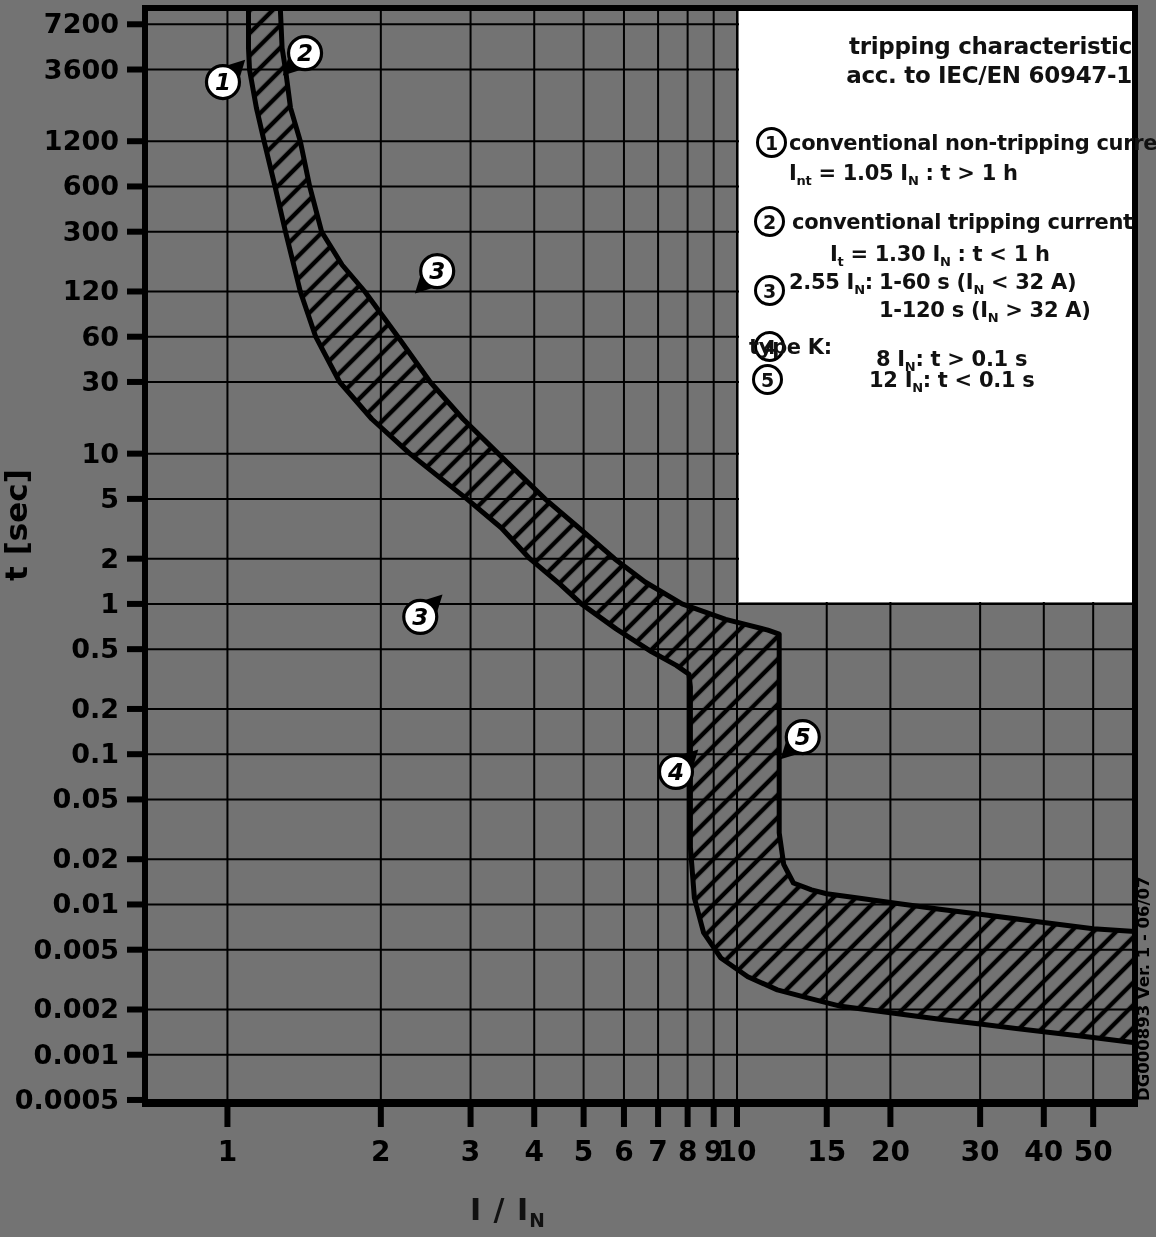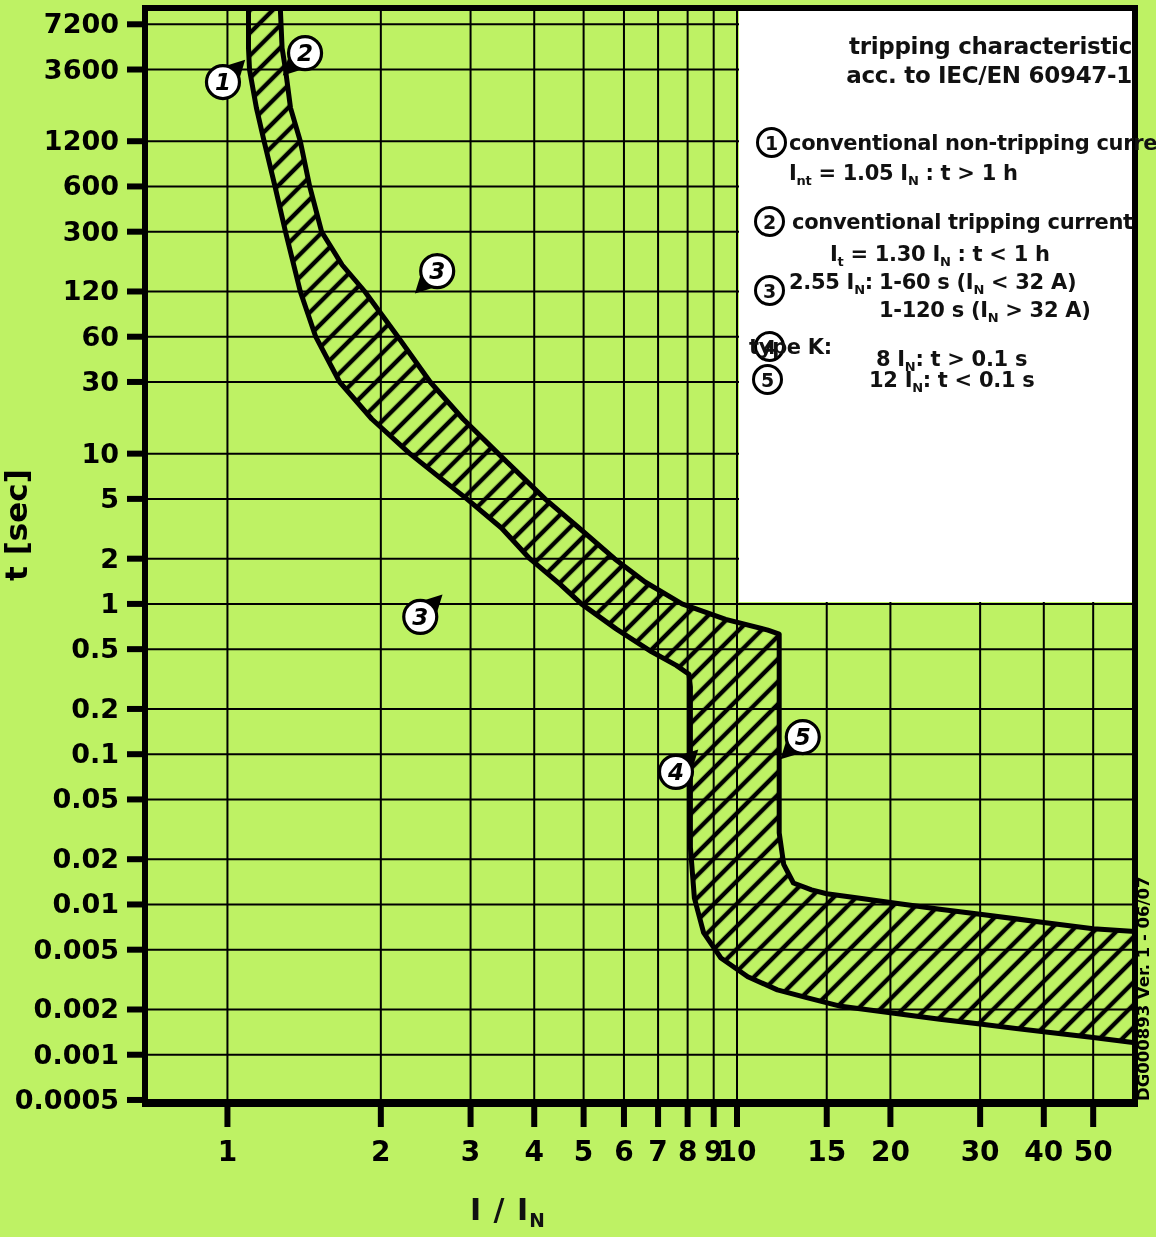--- a/index.html
+++ b/index.html
@@ -1,16 +1,16 @@
 <!DOCTYPE html>
 <html><head>
 <meta charset="utf-8">
 <style>
   html,body{margin:0;padding:0;background:#e8e8e8;}
-  .stage{position:relative;width:1156px;height:1237px;background:#bef264;overflow:hidden;
+  .stage{position:relative;width:1156px;height:1237px;background:#737373;overflow:hidden;
          font-family:"DejaVu Sans",sans-serif;color:#111;}
   svg{position:absolute;left:0;top:0;}
   .overlay{position:absolute;left:0;top:0;width:100%;height:100%;pointer-events:none;}
   .txt{position:absolute;white-space:nowrap;font-weight:600;letter-spacing:-0.3px;}
   .legend-title{width:392px;text-align:right;font-size:23px;}
   .lg-line{font-size:21px;}
   .lg-circle{position:absolute;width:25px;height:25px;border:3px solid #000;border-radius:50%;
              background:#fff;display:flex;align-items:center;justify-content:center;
              font-size:19px;font-weight:600;}
   sub{font-size:62%;vertical-align:baseline;position:relative;top:0.35em;line-height:0;}

